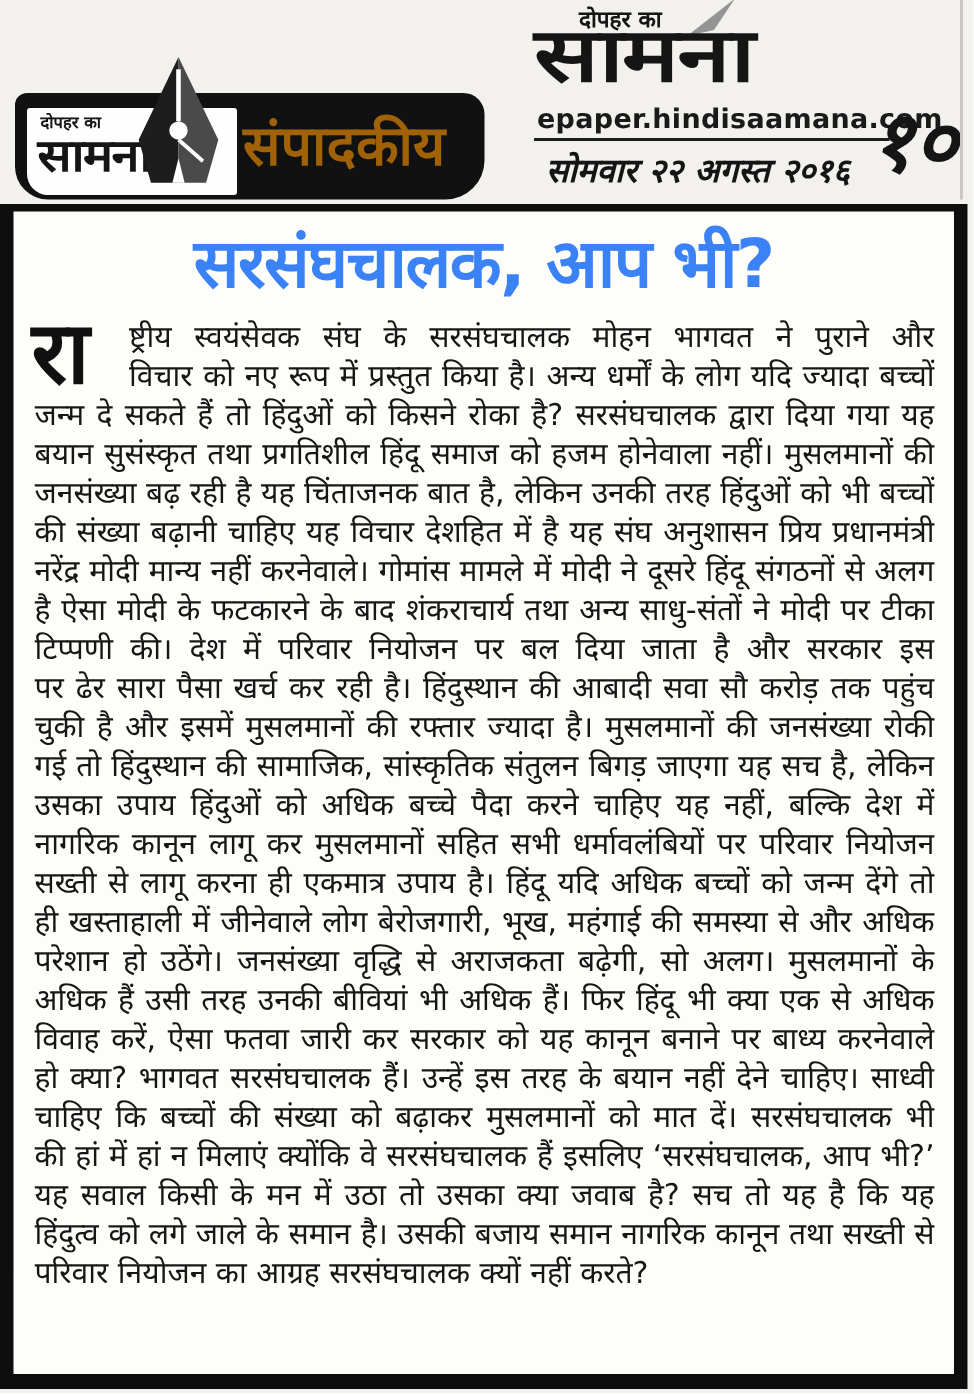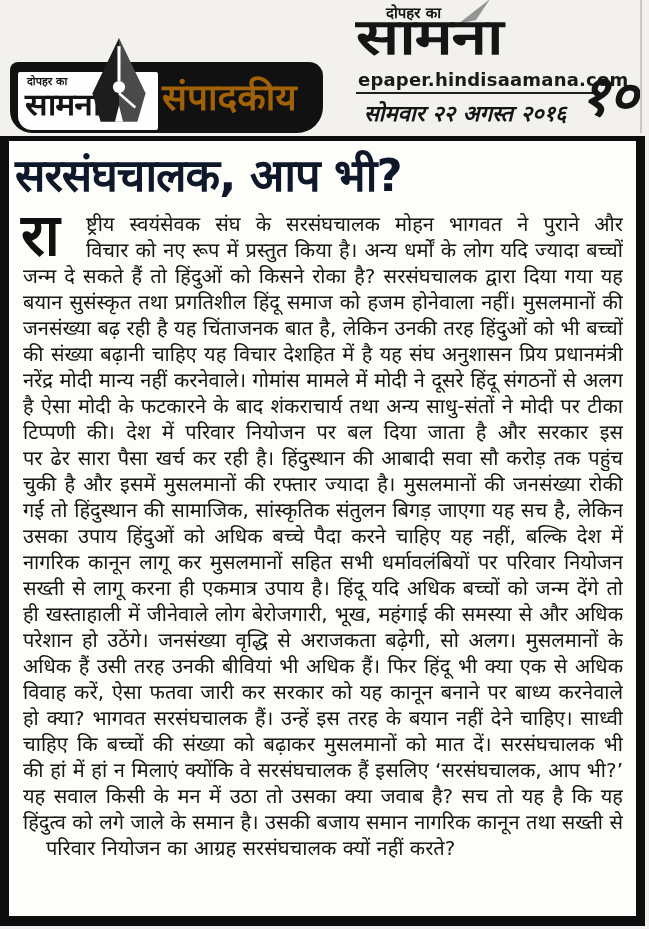--- a/index.html
+++ b/index.html
@@ -36,29 +36,29 @@
   .masthead .rule { position:absolute; left:6px; top:92px; width:237px; height:2px; background:#1d1d1d; }
   .masthead .date { position:absolute; left:14px; top:97px; font-size:22px; font-weight:700; white-space:nowrap;font-style:italic; }
   .masthead .pagenum { position:absolute; left:230px; top:64px; font-size:56px; font-weight:900; line-height:64px;font-style:italic; }
 
   .scan-line { position:absolute; left:640px; top:0; width:2px; height:133px; background:#c9c8c3; }
 
   
   .frame { position:absolute; left:0; top:136px; width:645px; height:790px;
     box-sizing:border-box; background:#fdfdfa; border:solid #0e0e0e;
     border-width:5px 9px 10px 9px; overflow:hidden; }
-  .headline { margin:7px 6px 0 6px; font-size:45px; font-weight:900;
-    letter-spacing:-1px; line-height:56px; color:#0f172a; }
+  .headline { margin:7px 6px 0 6px; text-align:center; font-size:45px; font-weight:900;
+    letter-spacing:-1px; line-height:56px; color:#3b82f6; }
   .body-wrap { position:relative; margin:7px 13px 0 14px; }
   .dropcap { position:absolute; left:-2px; top:-3px; font-size:58px; line-height:54px;
     font-weight:700; color:#101010; }
   .line { height:26px; line-height:26px; font-size:20px; text-align:justify;
     text-align-last:justify; overflow:hidden; color:#161616; }
   .line:nth-child(1), .line:nth-child(2) { padding-left:63px; }
-  .line:last-child { text-align-last:left;margin-left:23px; }
+  .line:last-child { text-align-last:left; }
 </style>
 </head>
 <body>
 
 <div class="page">
 
   <div class="edit-logo">
     <div class="white-panel">
       <span class="tagline">दोपहर का</span>
       <span class="brand">सामना</span>

